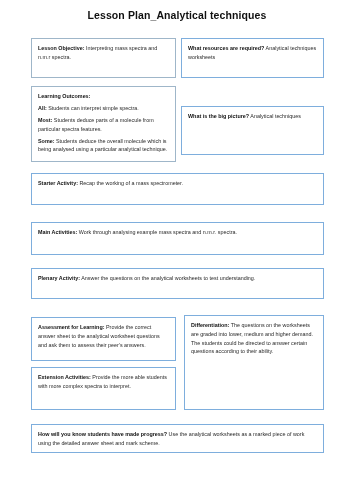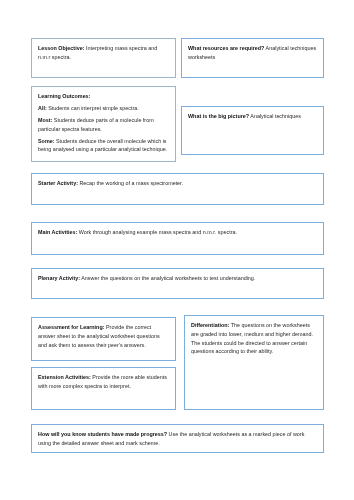--- a/index.html
+++ b/index.html
@@ -66,20 +66,21 @@
   #box-assessment     { left: 31px;  top: 317px; width: 145px; height: 44px; }
   #box-differentiation{ left: 184px; top: 315px; width: 140px; height: 95px; }
   #box-extension      { left: 31px;  top: 367px; width: 145px; height: 43px; }
   #box-progress       { left: 31px;  top: 424px; width: 293px; height: 29px; }
 </style>
 </head>
 <body>
 
 <div class="page">
 
+  <div class="doc-title">Lesson Plan_Analytical techniques</div>
 
   <div class="box grey" id="box-objective">
     <p>
       <span class="lbl">Lesson Objective:</span><span> Interpreting mass spectra and n.m.r spectra.</span>
     </p>
   </div>
 
   <div class="box" id="box-resources">
     <p>
       <span class="lbl">What resources are required?</span><span> Analytical techniques worksheets</span>

